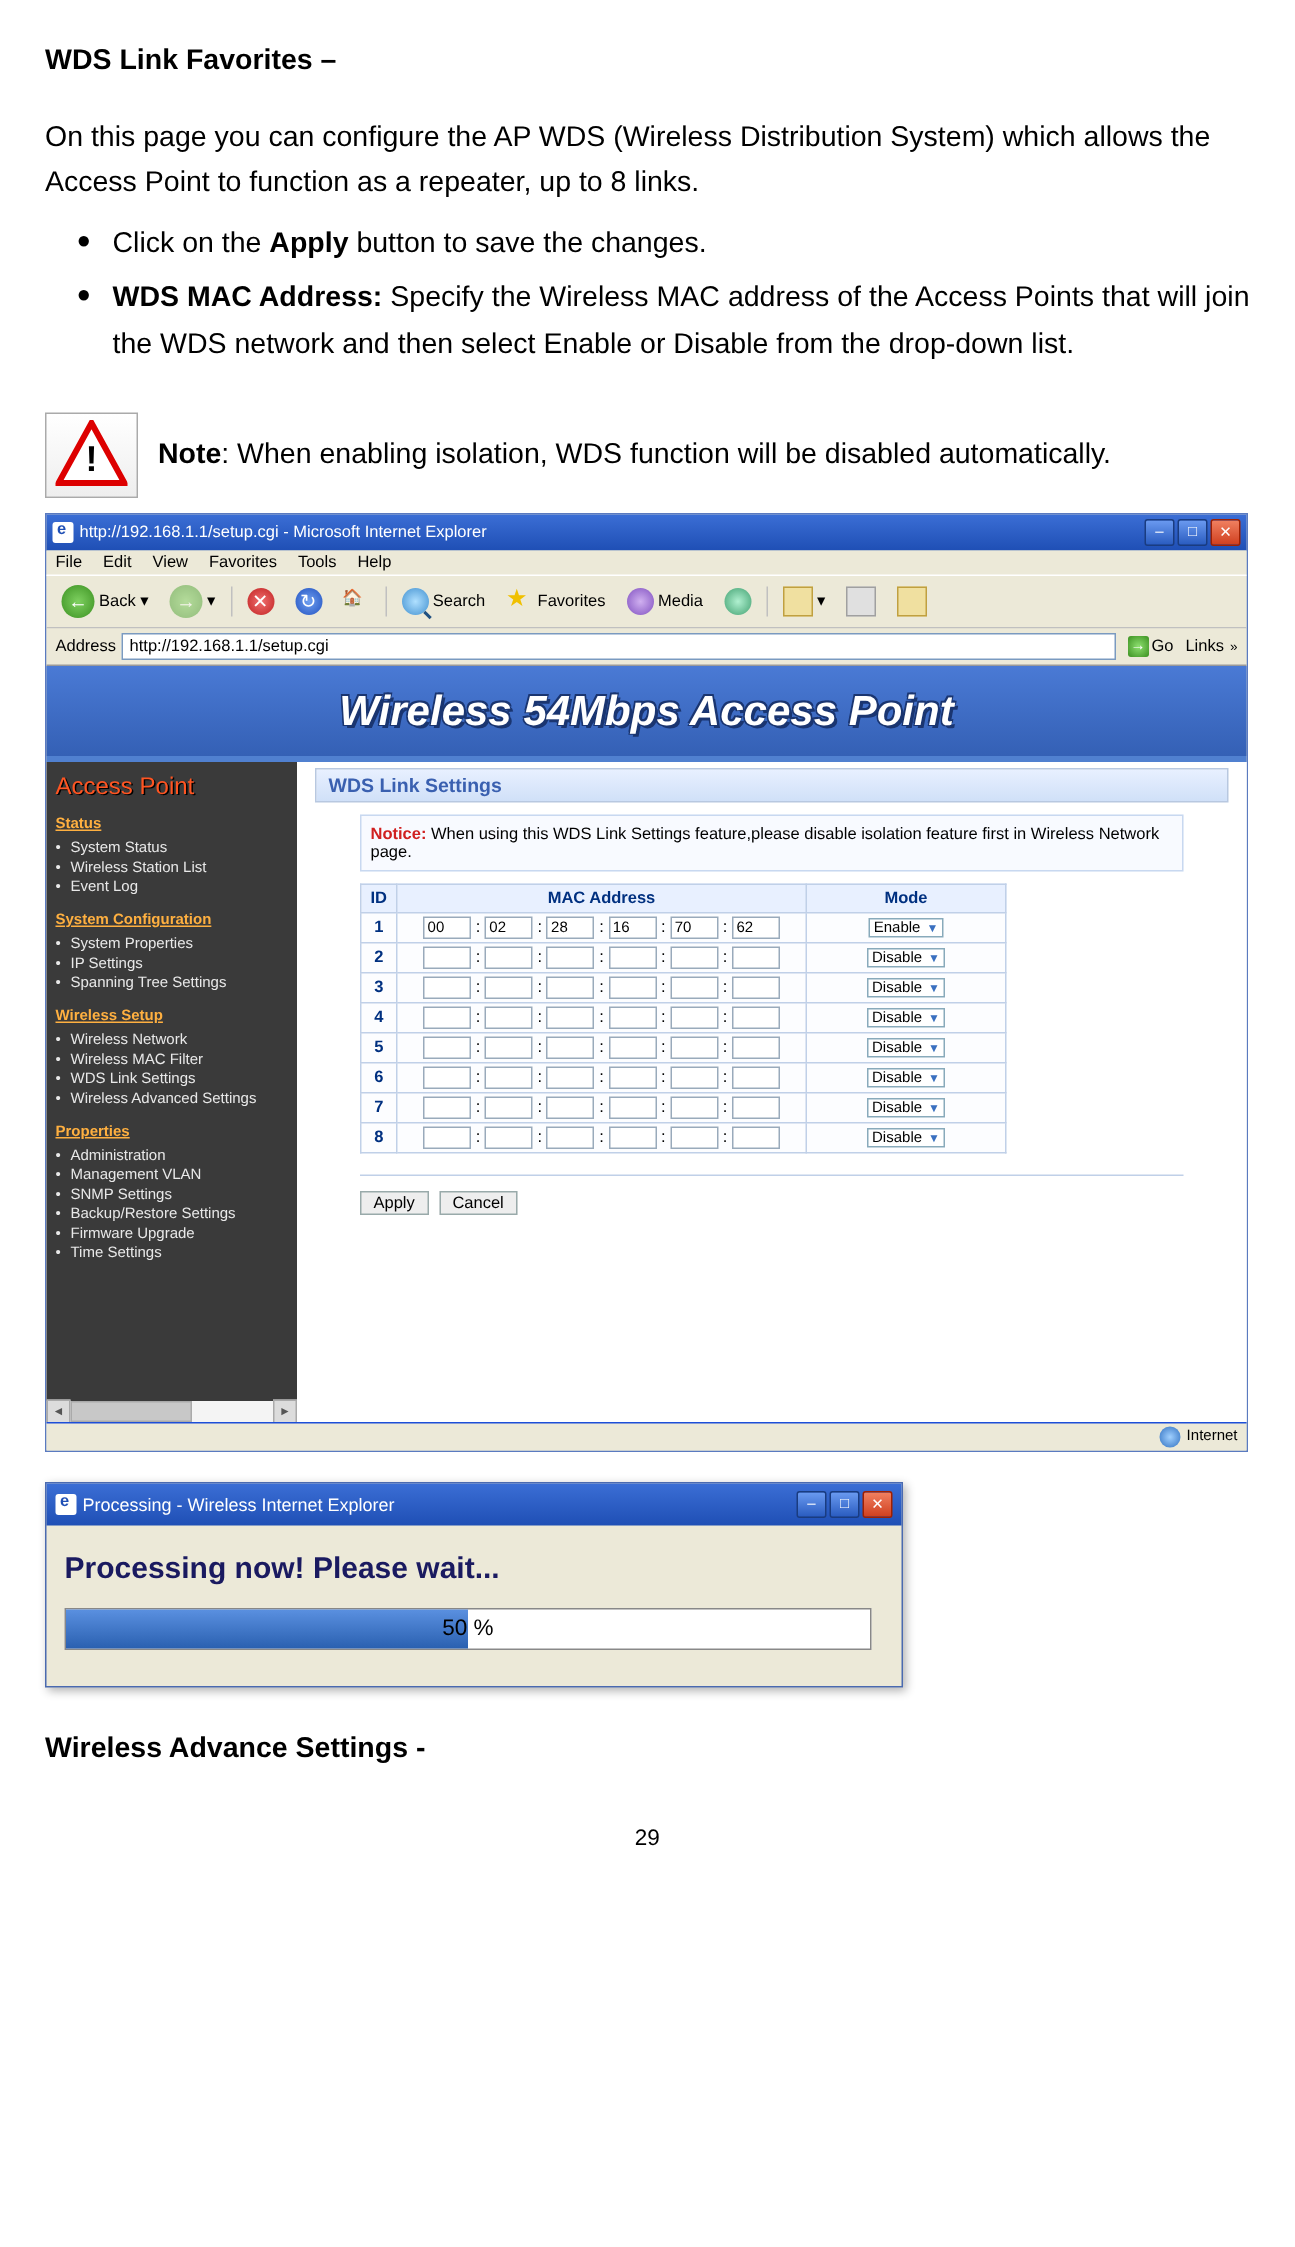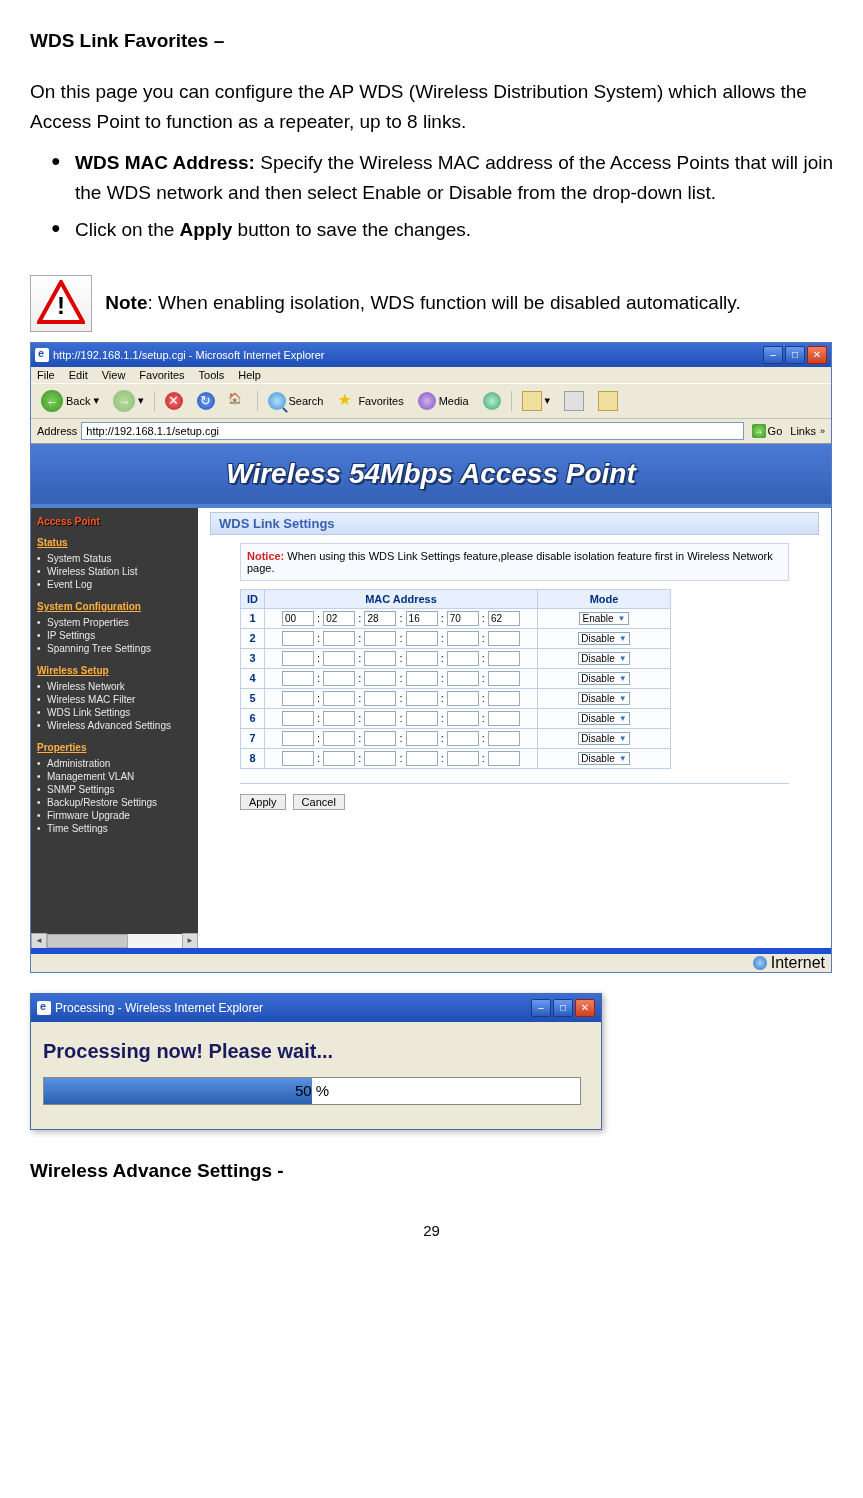--- a/index.html
+++ b/index.html
@@ -53,42 +53,42 @@
 
   .banner{background:linear-gradient(#4a7ad5,#3460b5);height:60px;display:flex;align-items:center;justify-content:center;border-bottom:4px solid #5080d0;}
   .banner-text{color:#fff;font-size:28px;font-weight:bold;font-style:italic;text-shadow:2px 2px 0 #1a3570, -1px -1px 0 #1a3570, 1px -1px 0 #1a3570, -1px 1px 0 #1a3570;}
 
   .mainrow{display:flex;min-height:440px;background:#fff;}
   .sidebar{width:155px;background:#3a3a3a;color:#fff;font-size:10px;padding:8px 6px;position:relative;overflow:hidden;}
   .sidebar-scroll{position:absolute;bottom:0;left:0;right:0;height:14px;background:#e8e8e8;display:flex;align-items:center;}
   .sb-arrow{width:14px;height:14px;background:#dcdcdc;border:1px solid #aaa;display:flex;align-items:center;justify-content:center;font-size:8px;color:#555;}
   .sb-track{flex:1;background:#f4f4f4;height:14px;position:relative;}
   .sb-thumb{position:absolute;left:0;top:0;width:60%;height:100%;background:#c8c8c8;border:1px solid #aaa;box-sizing:border-box;}
-  .ap-title{color:#ff5522;font-weight:bold;font-size:10px;margin-bottom:10px;text-shadow:1px 1px 0 #000;}
+  .ap-title{color:#ff5522;font-weight:normal;font-size:16px;margin-bottom:10px;text-shadow:1px 1px 0 #000;}
   .sb-head{color:#ffb040;text-decoration:underline;font-weight:bold;margin-top:10px;margin-bottom:4px;font-size:10px;}
   .sb-list{list-style:none;padding:0;margin:0 0 6px 0;}
   .sb-list li{padding:1px 0 1px 10px;position:relative;color:#e8e8e8;}
   .sb-list li::before{content:"•";position:absolute;left:0;}
 
   .content{flex:1;padding:4px 12px;background:#fff;}
   .cont-title{background:linear-gradient(#e8f0ff,#d0e0f8);border:1px solid #b8c8e0;padding:3px 8px;font-weight:bold;color:#3a60b0;font-size:13px;margin-bottom:8px;}
   .notice-box{border:1px solid #c8d8f0;background:#f8faff;padding:6px;margin:0 30px 8px 30px;font-size:11px;}
   .notice-box b{color:#d02020;}
   table.mac{border-collapse:collapse;margin:0 30px 14px 30px;font-size:11px;}
   table.mac th{background:#e8f0ff;border:1px solid #c0d0e8;padding:3px 6px;font-weight:bold;color:#003080;}
   table.mac td{border:1px solid #c0d0e8;padding:2px 3px;text-align:center;background:#fcfdff;}
   .mac-cell input{width:26px;font-size:10px;border:1px solid #9ab;padding:1px 2px;text-align:left;}
   .mac-cell{white-space:nowrap;}
   .mode-sel{display:inline-flex;align-items:center;border:1px solid #8ab;background:#fff;padding:0 2px;font-size:10px;gap:4px;}
   .mode-sel .chev{color:#3a70c0;font-size:8px;}
   hr.sep{border:none;border-top:1px solid #c0d0e8;margin:2px 30px 10px 30px;}
   .btns{margin-left:30px;}
   .btns button{font-size:11px;padding:1px 8px;border:1px solid #9aa;background:#eee;margin-right:4px;}
 
-  .statusbar{background:#ece9d8;border-top:6px solid #1d4ed8;height:18px;display:flex;align-items:center;font-size:16px;padding:0 6px;}
+  .statusbar{background:#ece9d8;border-top:1px solid #1d4ed8;height:18px;display:flex;align-items:center;font-size:10px;padding:0 6px;}
   .statusbar .sp{flex:1;}
   .statusbar .net{display:flex;align-items:center;gap:4px;}
   .net-icon{width:14px;height:14px;background:radial-gradient(#a0d0ff,#3070c0);border-radius:50%;}
 
   
   .dialog{width:570px;border:1px solid #4a6ab0;background:#ece9d8;font-family:Tahoma,sans-serif;font-size:12px;margin-top:20px;box-shadow:2px 2px 6px rgba(0,0,0,0.3);}
   .dialog .titlebar{height:24px;padding:2px 6px;}
   .dialog .body{padding:18px 20px 24px 12px;}
   .dlg-msg{font-size:20px;font-weight:bold;color:#1a1a60;margin-bottom:14px;}
   .prog{border:1px solid #888;background:#fff;height:26px;position:relative;display:flex;align-items:center;}
@@ -99,22 +99,22 @@
   .page-num{text-align:center;font-size:15px;margin-top:40px;}
 </style>
 </head>
 <body>
 
 <div class="section-title">WDS Link Favorites –</div>
 
 <div class="intro">On this page you can configure the AP WDS (Wireless Distribution System) which allows the Access Point to function as a repeater, up to 8 links.</div>
 
 <ul class="bullets">
+  <li><span>Click on the </span><b>Apply</b><span> button to save the changes.</span></li>
   <li><b>WDS MAC Address:</b><span> Specify the Wireless MAC address of the Access Points that will join the WDS network and then select Enable or Disable from the drop-down list.</span></li>
-  <li><span>Click on the </span><b>Apply</b><span> button to save the changes.</span></li>
 </ul>
 
 <div class="note-row">
   <span class="warn-icon">
     <svg width="48" height="46" viewBox="0 0 48 46">
         <polygon points="24,2 46,42 2,42" fill="#fff" stroke="#d00" stroke-width="4"></polygon>
         <text x="24" y="34" text-anchor="middle" font-size="24" font-weight="bold" fill="#000">!</text>
       </svg>
   </span>
   <b>Note</b><span>: When enabling isolation, WDS function will be disabled automatically.</span>

